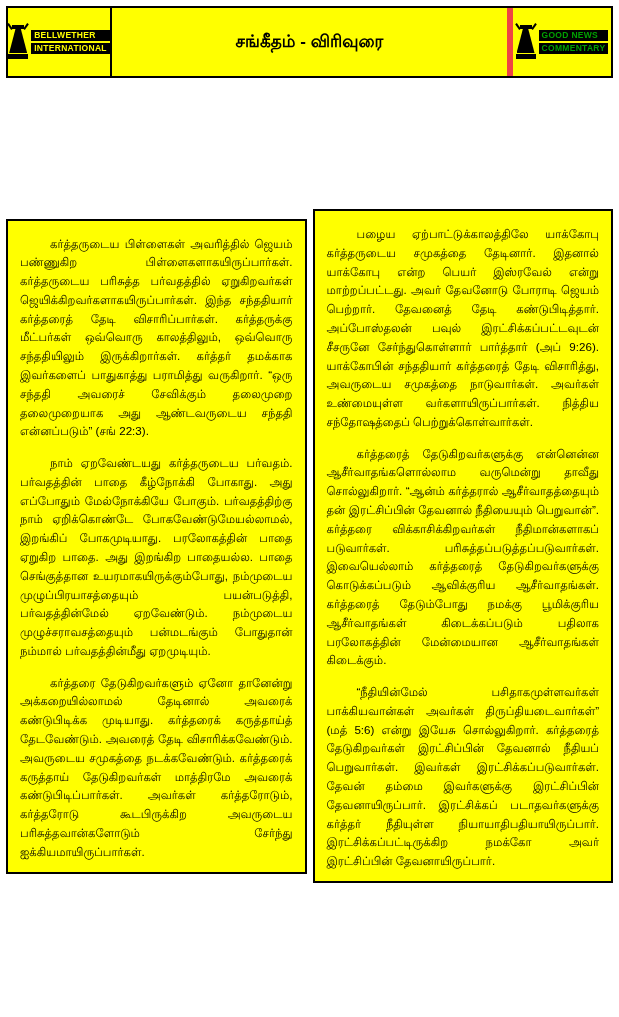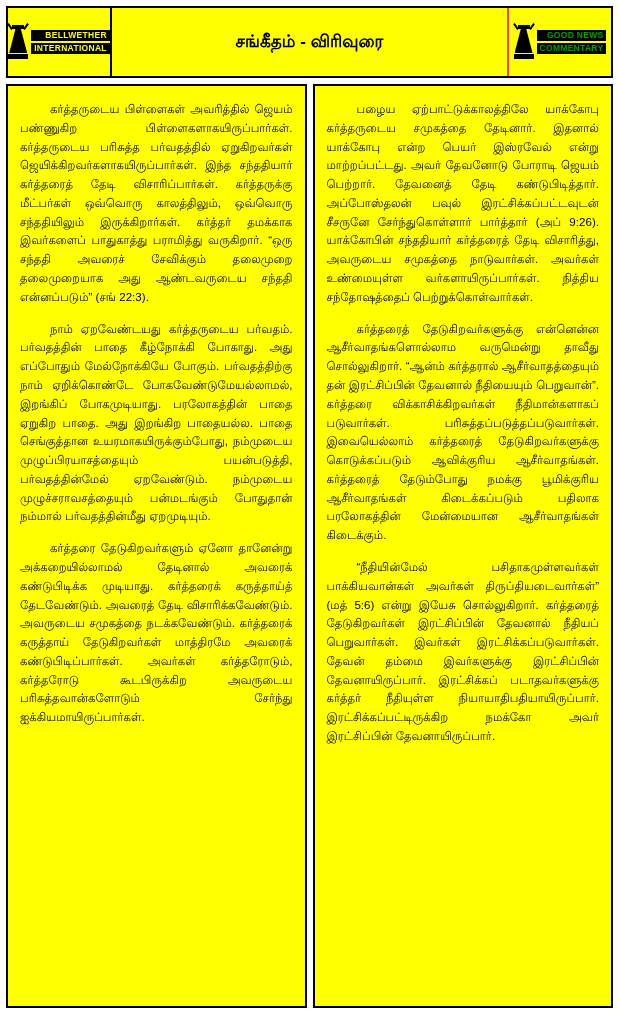--- a/index.html
+++ b/index.html
@@ -31,21 +31,21 @@
     width: 104px;
     border-right: 2px solid #000000;
     display: flex;
     align-items: center;
     justify-content: center;
     background: #ffff00;
     flex: 0 0 104px;
   }
   .logo-box.right {
     border-right: none;
-    border-left: 2px solid #ef4444;
+    border-left: 6px solid #ef4444;
   }
   .logo-inner {
     display: flex;
     align-items: center;
     gap: 3px;
     padding: 2px 3px;
   }
   .logo-mark {
     width: 20px; height: 38px;
     position: relative;
@@ -84,21 +84,21 @@
   }
   .logo-text span {
     display: block;
     background: #000000;
     color: #ffff00;
     font-size: 8.5px;
     font-weight: bold;
     letter-spacing: 0.3px;
     padding: 1px 3px;
     white-space: nowrap;
-    text-align: right;
+    text-align: left;
     line-height: 1.1;
   }
   .logo-text.green span {
     color: #00a000;
   }
   .header-titles {
     flex: 1 1 auto;
     display: flex;
     flex-direction: column;
     align-items: center;
@@ -119,20 +119,21 @@
     letter-spacing: 0.6px;
     text-align: center;
   }
   
   .body-area {
     position: relative;
     margin-top: 6px;
     height: 924px;
     display: flex;
     gap: 6px;
+    align-items: center;
   }
   .column {
     flex: 1 1 0;
     background: #ffff00;
     border: 2px solid #000000;
     padding: 14px 12px 10px 12px;
     overflow: hidden;
   }
   .para {
     font-size: 11.6px;

